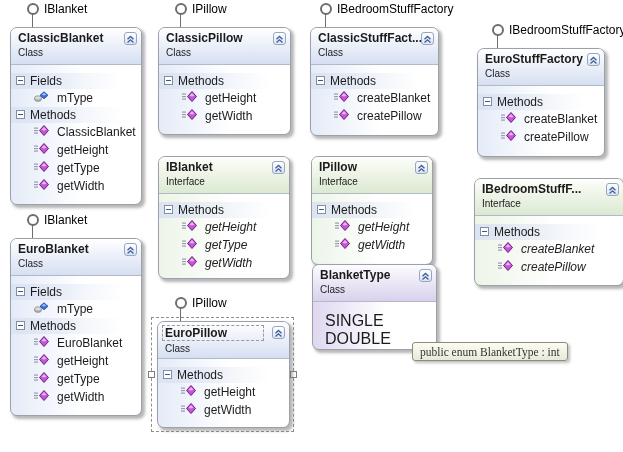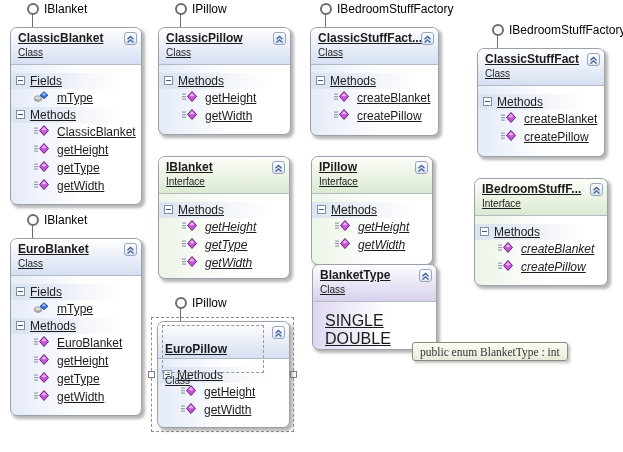--- a/index.html
+++ b/index.html
@@ -1,21 +1,21 @@
 <!DOCTYPE html>
 <html><head>
 <meta charset="utf-8">
 <style>
   html,body{margin:0;padding:0;background:#fff;}
   #canvas{position:relative;width:623px;height:452px;background:#ffffff;overflow:hidden;
           font-family:"Liberation Sans", sans-serif;color:#1b1b1b;}
 
   .shape{position:absolute;}
   .box{position:relative;width:100%;height:100%;border:1px solid #9aa1ab;border-radius:7px;
-       box-shadow:2.5px 2.5px 3px rgba(110,110,110,.5);overflow:hidden;background:#fff;text-decoration:underline;}
+       box-shadow:2.5px 2.5px 3px rgba(110,110,110,.5);overflow:hidden;background:#fff;}
   .box.class{background:linear-gradient(90deg,rgba(211,222,243,.6),rgba(255,255,255,0) 55%),#fff;}
   .box.interface{background:linear-gradient(90deg,rgba(219,234,209,.5),rgba(255,255,255,0) 55%),#fff;}
   .box.enum{background:linear-gradient(90deg,rgba(213,202,236,.75),rgba(255,255,255,0) 60%),#fff;}
 
   .hdr{height:33px;padding:3px 6px 0 7px;position:relative;border-bottom:1px solid #b2bac6;}
   .class .hdr{background:linear-gradient(#ffffff,#d6dff2);}
   .interface .hdr{background:linear-gradient(#fdfef9,#dbe9d2);}
   .enum .hdr{background:linear-gradient(#fdfcff,#d9d1ec);}
   .title{font-weight:bold;font-size:12px;line-height:14px;white-space:nowrap;overflow:hidden;}
   .stereo{font-size:10px;line-height:13px;margin-top:1px;}
@@ -35,21 +35,21 @@
   .lolli-stem{position:absolute;width:1px;height:13px;background:#6e6e6e;top:-13px;}
   .lolli-circle{position:absolute;width:8px;height:8px;border:2px solid #6e6e6e;border-radius:50%;
                 background:#fff;top:-24px;}
   .lolli-label{position:absolute;top:-25px;font-size:12px;white-space:nowrap;color:#000;}
 
   .selrect{position:absolute;left:-6px;top:-4px;right:-6px;bottom:-6px;border:1px dashed #8f8f8f;}
   .handle{position:absolute;width:7px;height:7px;box-sizing:border-box;background:#fff;border:1px solid #7d7d7d;}
   .handle-left{left:-4px;top:calc(50% - 4px);}
   .handle-right{right:-4px;top:calc(50% - 4px);}
   .selected .title{display:block;box-sizing:border-box;width:calc(100% - 16px);
-                   border:1px dashed #9a9a9a;padding:16px 2px;margin-left:-3px;}
+                   border:1px dashed #9a9a9a;padding:0 2px;margin-left:-3px;}
 
   #tooltip{position:absolute;left:412px;top:342px;height:19px;box-sizing:border-box;
            padding:1px 7px 0;border:1px solid #8c8c7a;border-radius:3px;
            background:linear-gradient(#fcfcf4,#e9e9da);box-shadow:2px 2px 3px rgba(0,0,0,.25);
            font-size:11.5px;line-height:16px;color:#333;white-space:nowrap;z-index:50;}
 </style>
 </head>
 <body>
 
 <div id="canvas">
@@ -226,21 +226,21 @@
           </div>
         </div>
       </div>
     </div>
     <div class="shape" style="left: 477px; top: 48px; width: 126px; height: 107px;">
       <div class="lolli-stem" style="left: 20px;"></div>
       <div class="lolli-circle" style="left: 15px;"></div>
       <span class="lolli-label" style="left: 32px;">IBedroomStuffFactory</span>
       <div class="box class">
         <div class="hdr">
-          <div class="title">ClassicStuffFact</div>
+          <div class="title">EuroStuffFactory</div>
           <div class="collapse">
             <span><svg width="9" height="9" viewBox="0 0 10 10">
                 <path d="M1.7 4.6 L5 1.6 L8.3 4.6" fill="none" stroke="#3f5fa0" stroke-width="1.5"></path>
                 <path d="M1.7 8.4 L5 5.4 L8.3 8.4" fill="none" stroke="#3f5fa0" stroke-width="1.5"></path>
               </svg></span>
           </div>
           <div class="stereo">Class</div>
         </div>
         <div class="body">
           <div class="comp-hdr">
@@ -362,21 +362,21 @@
                 <rect x="0" y="5" width="4" height="1.2" fill="#9a9ab0"></rect>
                 <rect x="0" y="7.5" width="4" height="1.2" fill="#9a9ab0"></rect>
                 <polygon points="10,0.5 14.5,5.5 10,10.5 5.5,5.5" fill="#c455d6" stroke="#6d1b7e" stroke-width="1"></polygon>
                 <polygon points="10,2 12.5,4.8 10,5.5 7.5,4.8" fill="#eaaef2"></polygon>
               </svg></span>
             <span class="mname">getWidth</span>
           </div>
         </div>
       </div>
     </div>
-    <div class="shape" style="left: 474px; top: 178px; width: 132px; height: 106px;">
+    <div class="shape" style="left: 474px; top: 178px; width: 148px; height: 106px;">
       <div class="box interface">
         <div class="hdr">
           <div class="title">IBedroomStuffF...</div>
           <div class="collapse">
             <span><svg width="9" height="9" viewBox="0 0 10 10">
                 <path d="M1.7 4.6 L5 1.6 L8.3 4.6" fill="none" stroke="#3f5fa0" stroke-width="1.5"></path>
                 <path d="M1.7 8.4 L5 5.4 L8.3 8.4" fill="none" stroke="#3f5fa0" stroke-width="1.5"></path>
               </svg></span>
           </div>
           <div class="stereo">Interface</div>

